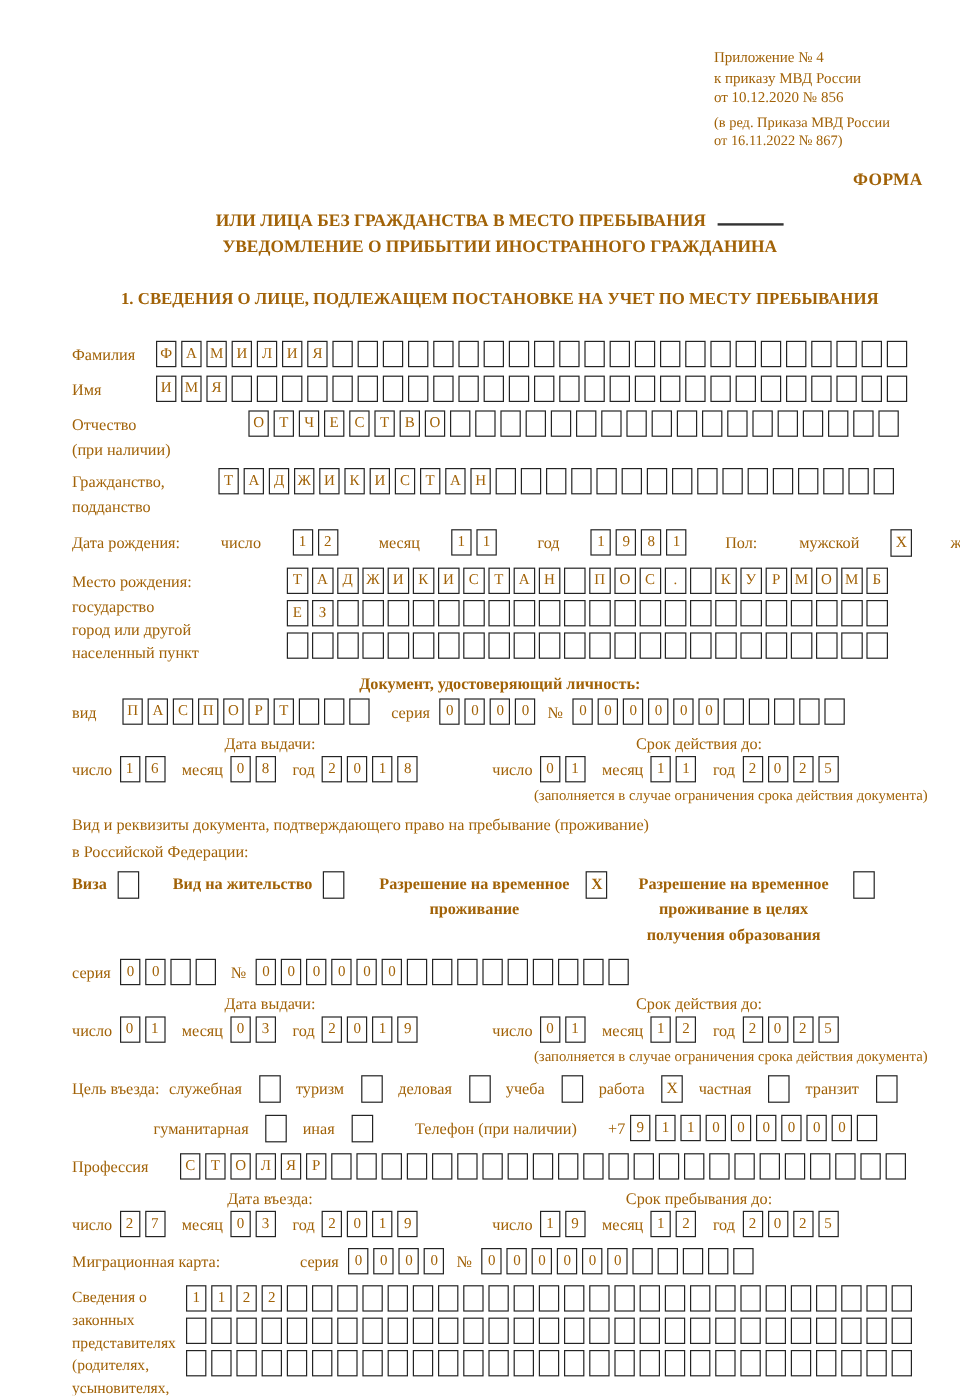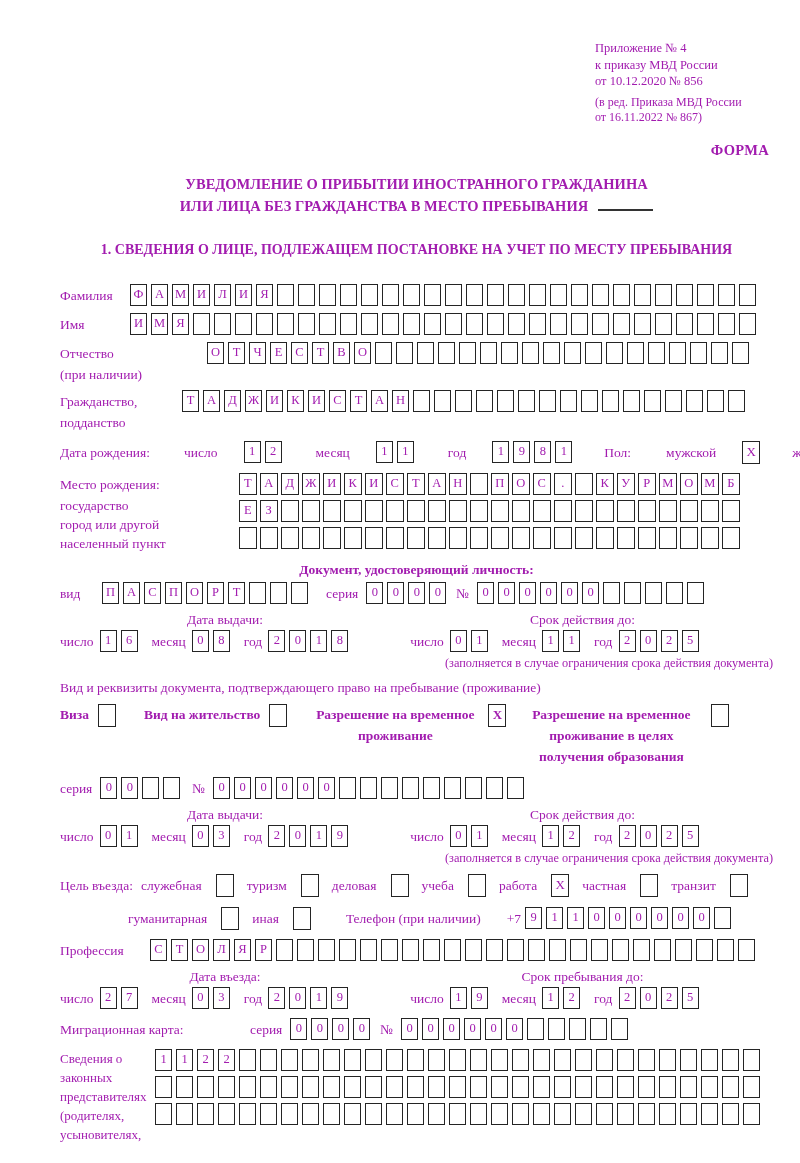--- a/index.html
+++ b/index.html
@@ -1,17 +1,17 @@
 <!DOCTYPE html>
 <html><head>
 <meta charset="utf-8">
 <style>
   html,body{margin:0;padding:0;background:#fff;}
   .page{position:relative;width:800px;height:1163px;box-sizing:border-box;
-        padding:40px 27px 0 60px;background:#fff;color:#a21caf;
+        padding:40px 27px 0 60px;background:#fff;color:#a16207;
         font-family:"Liberation Serif","DejaVu Serif",serif;overflow:hidden;}
   .appendix{margin-left:auto;width:178px;font-size:12.5px;line-height:1.32;}
   .edition{margin-left:auto;width:178px;font-size:12px;line-height:1.3;margin-top:5px;}
   .forma{text-align:right;font-weight:bold;font-size:14.5px;margin-top:16px;padding-right:4px;letter-spacing:.3px;}
   .title{text-align:center;font-weight:bold;font-size:14.5px;margin-top:14px;line-height:1.55;}
   .blank{display:inline-block;width:55px;border-bottom:2px solid #333;margin-left:10px;}
   .sec{text-align:center;font-weight:bold;font-size:14px;margin-top:22px;}
   .row{display:flex;align-items:flex-start;margin-top:6px;}
   .flabel{font-size:13.5px;line-height:23px;flex-shrink:0;}
   .sub{line-height:19px;}
@@ -56,22 +56,22 @@
     <div>к приказу МВД России</div>
     <div>от 10.12.2020 № 856</div>
   </div>
   <div class="edition">
     <div>(в ред. Приказа МВД России</div>
     <div>от 16.11.2022 № 867)</div>
   </div>
   <div class="forma">ФОРМА</div>
 
   <div class="title">
+    <div><span>ИЛИ ЛИЦА БЕЗ ГРАЖДАНСТВА В МЕСТО ПРЕБЫВАНИЯ</span><span class="blank"></span></div>
     <div>УВЕДОМЛЕНИЕ О ПРИБЫТИИ ИНОСТРАННОГО ГРАЖДАНИНА</div>
-    <div><span>ИЛИ ЛИЦА БЕЗ ГРАЖДАНСТВА В МЕСТО ПРЕБЫВАНИЯ</span><span class="blank"></span></div>
   </div>
 
   <div class="sec" style="margin-top:24px;">1. СВЕДЕНИЯ О ЛИЦЕ, ПОДЛЕЖАЩЕМ ПОСТАНОВКЕ НА УЧЕТ ПО МЕСТУ ПРЕБЫВАНИЯ</div>
 
   <div class="row" style="margin-top:26px;">
     <div class="flabel w70">Фамилия</div>
     <div class="cells">
         <span class="cell">Ф</span>
         <span class="cell">А</span>
         <span class="cell">М</span>
@@ -406,20 +406,21 @@
           <span class="cell">2</span>
           <span class="cell">0</span>
           <span class="cell">2</span>
           <span class="cell">5</span>
         </span>
     </div>
   </div>
   <div class="note">(заполняется в случае ограничения срока действия документа)</div>
 
   <div class="intro">Вид и реквизиты документа, подтверждающего право на пребывание (проживание)</div>
+  <div class="intro" style="margin-top:6px;">в Российской Федерации:</div>
 
   <div class="row opts">
     <div class="opt">
       <span class="olbl">Виза</span>
       <span class="cbox"></span>
     </div>
     <div class="opt ml28">
       <span class="olbl">Вид на жительство</span>
       <span class="cbox"></span>
     </div>

